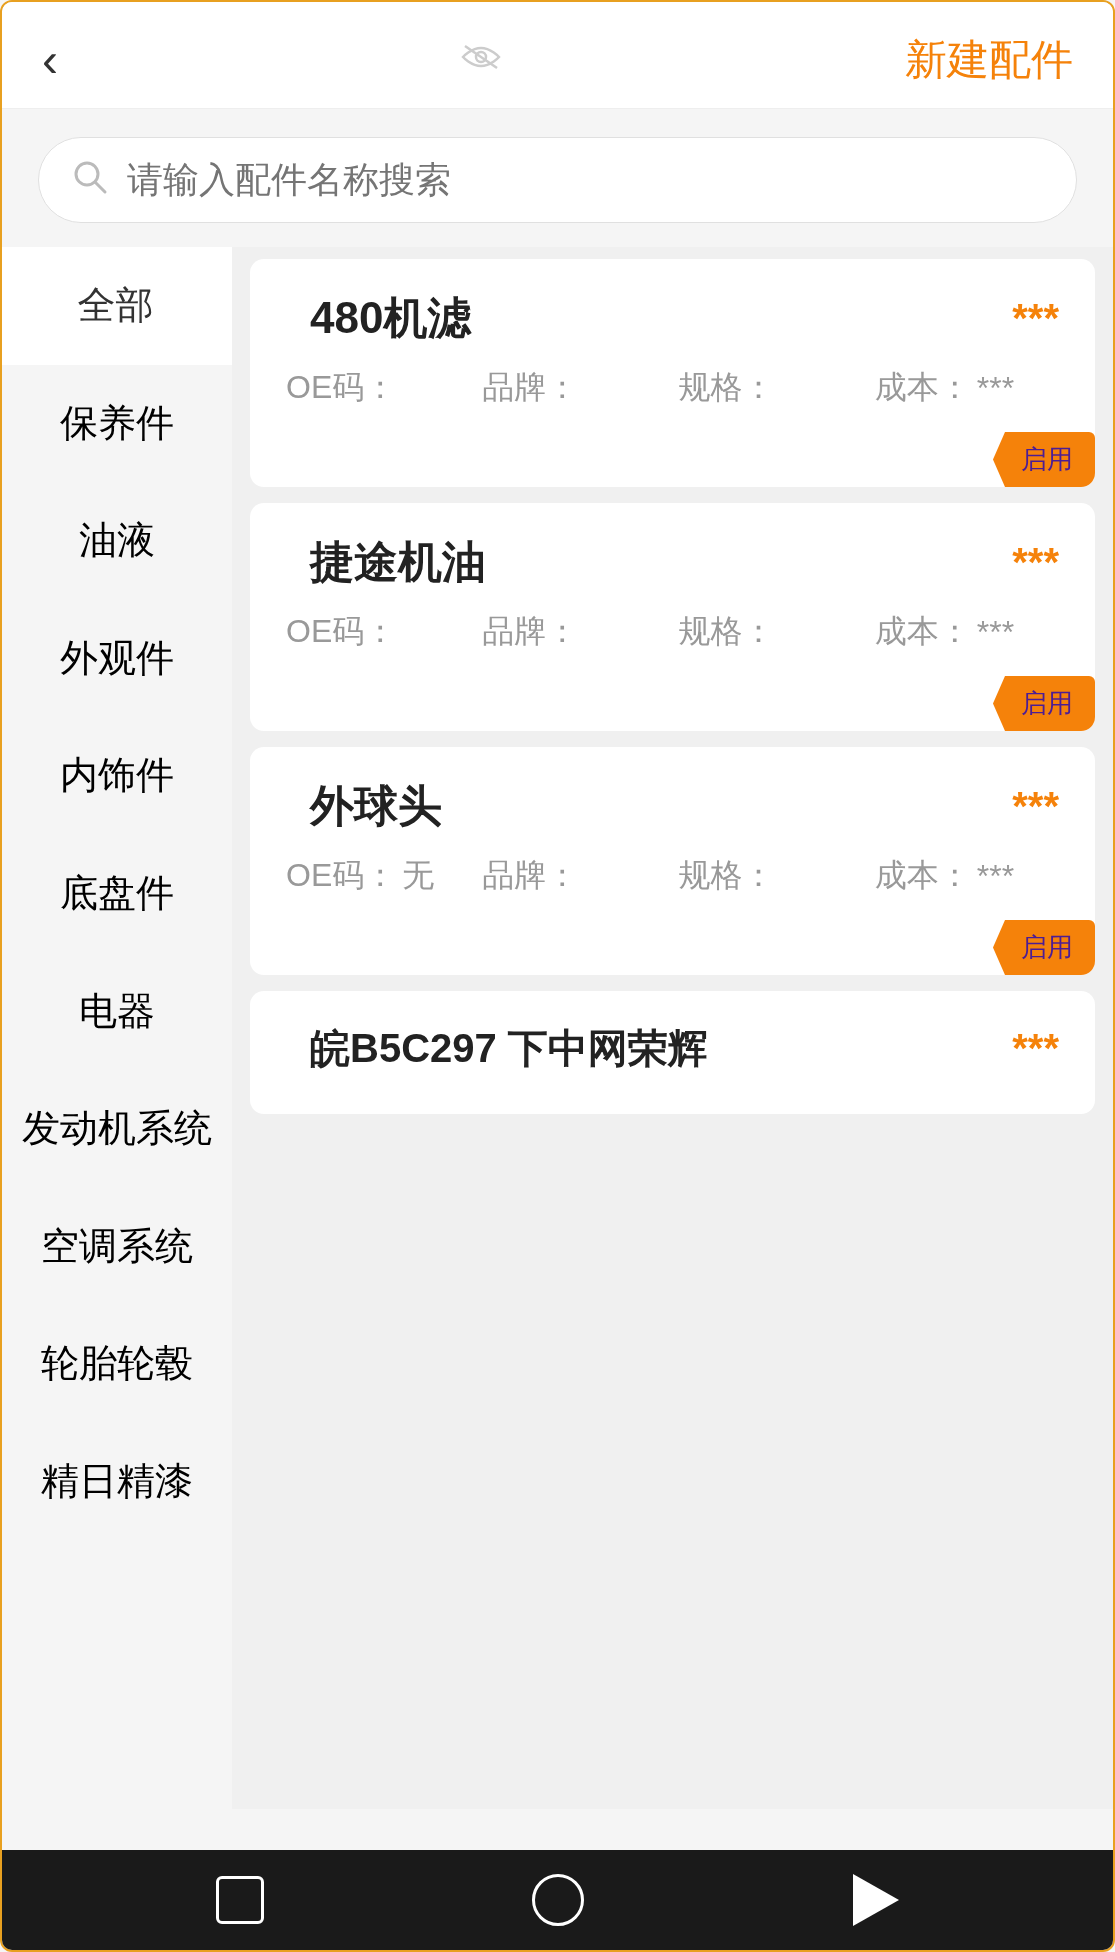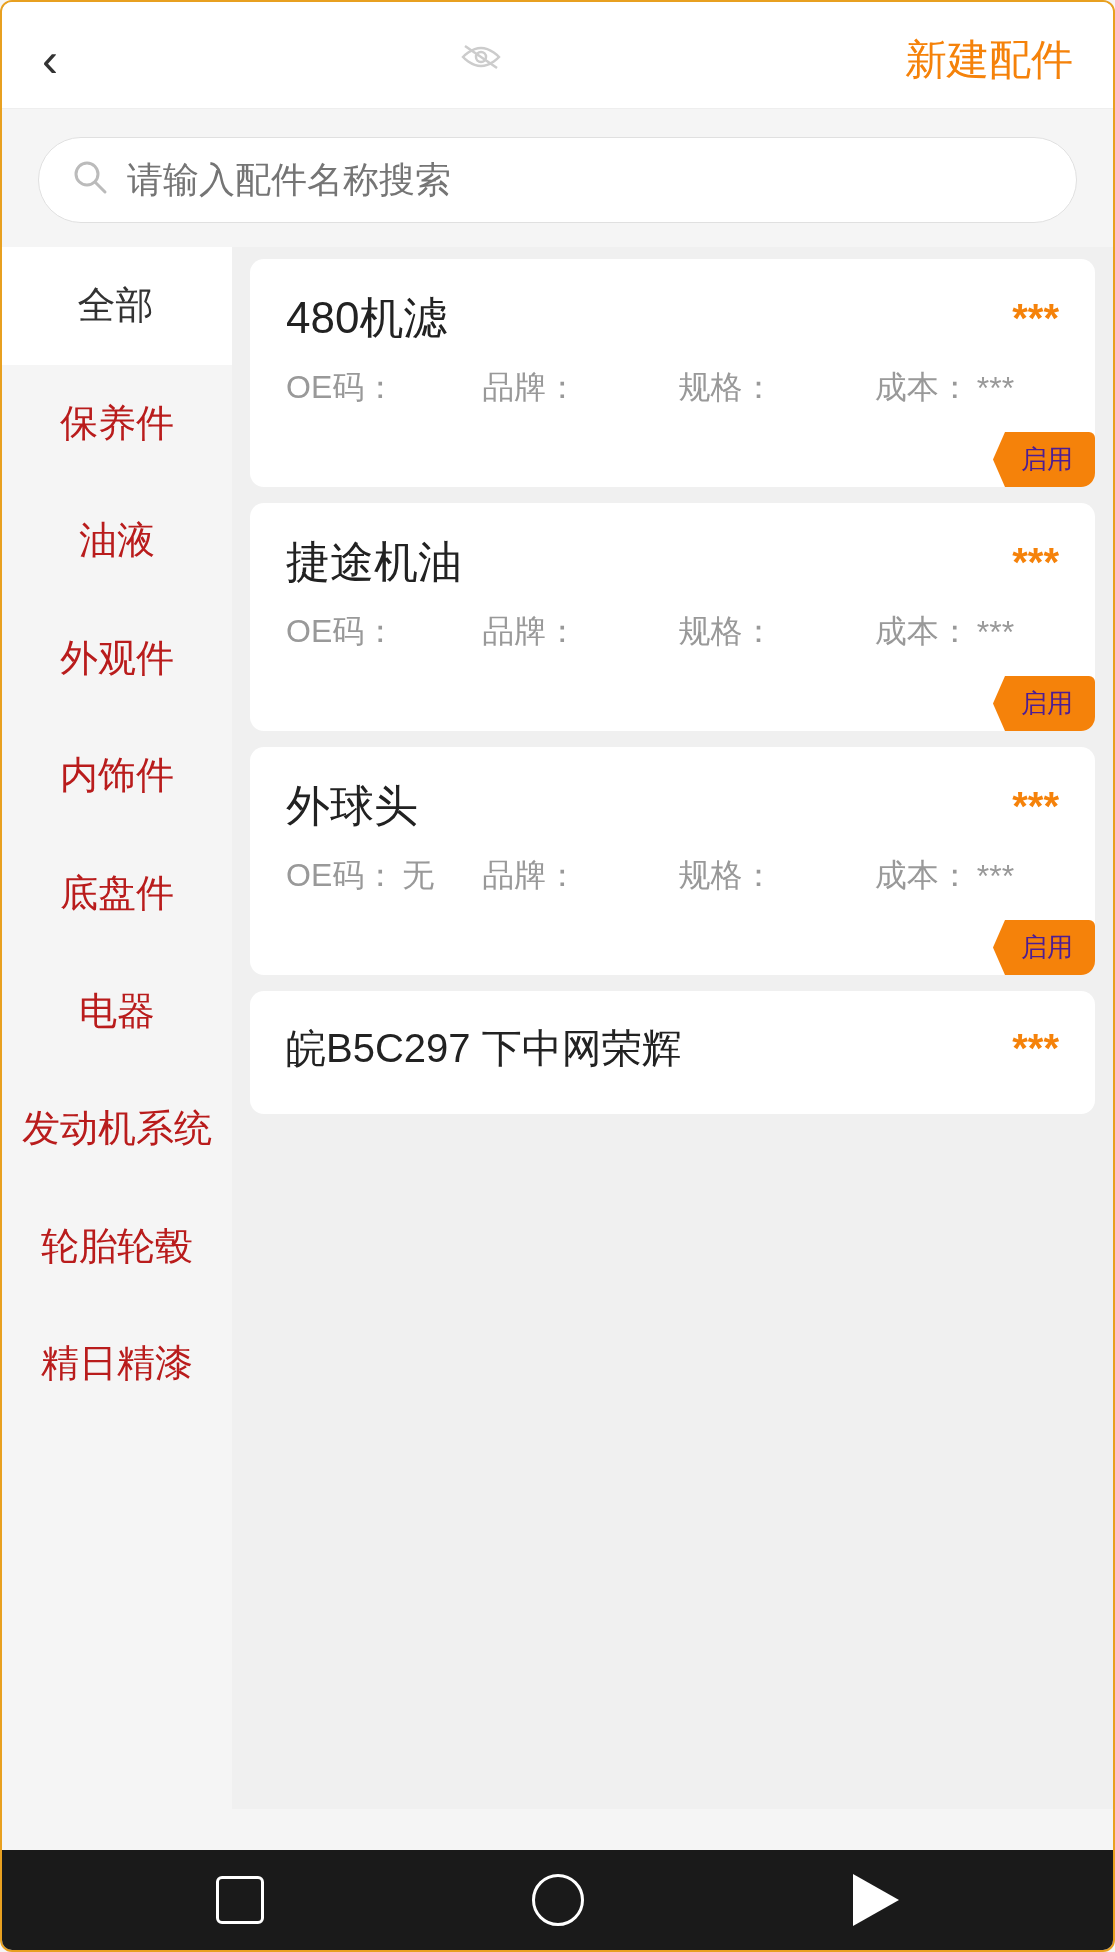--- a/index.html
+++ b/index.html
@@ -84,21 +84,21 @@
     
     .sidebar {
       width: 230px;
       background: #f5f5f5;
       overflow-y: auto;
       flex-shrink: 0;
     }
     .sidebar-item {
       padding: 36px 10px;
       font-size: 38px;
-      color: #b91c1c;
+      color: #000000;
       text-align: center;
       cursor: pointer;
       line-height: 1.2;
       border-bottom: none;
     }
     .sidebar-item.active {
       background: #fff;
       color: #333;
       font-weight: 500;
       border-right: 3px solid transparent;
@@ -125,21 +125,22 @@
     }
     .part-card-header {
       display: flex;
       align-items: center;
       justify-content: space-between;
       margin-bottom: 18px;
     }
     .part-name {
       font-size: 44px;
       color: #222;
-      font-weight: 400;
+      font-weight: 700;
+      margin-left: 24px;
     }
     .part-price {
       font-size: 40px;
       color: #f5820a;
       font-weight: 600;
     }
     .part-info-grid {
       display: grid;
       grid-template-columns: 1fr 1fr 1fr 1fr;
       gap: 8px 12px;
@@ -245,20 +246,21 @@
 
   <div class="sidebar">
     <div class="sidebar-item active">全部</div>
     <div class="sidebar-item">保养件</div>
     <div class="sidebar-item">油液</div>
     <div class="sidebar-item">外观件</div>
     <div class="sidebar-item">内饰件</div>
     <div class="sidebar-item">底盘件</div>
     <div class="sidebar-item">电器</div>
     <div class="sidebar-item">发动机系统</div>
+    <div class="sidebar-item">空调系统</div>
     <div class="sidebar-item">轮胎轮毂</div>
     <div class="sidebar-item">精日精漆</div>
   </div>
 
   <div class="parts-list">
 
     <div class="part-card">
       <div class="part-card-header">
         <span class="part-name">480机滤</span>
         <span class="part-price">***</span>

